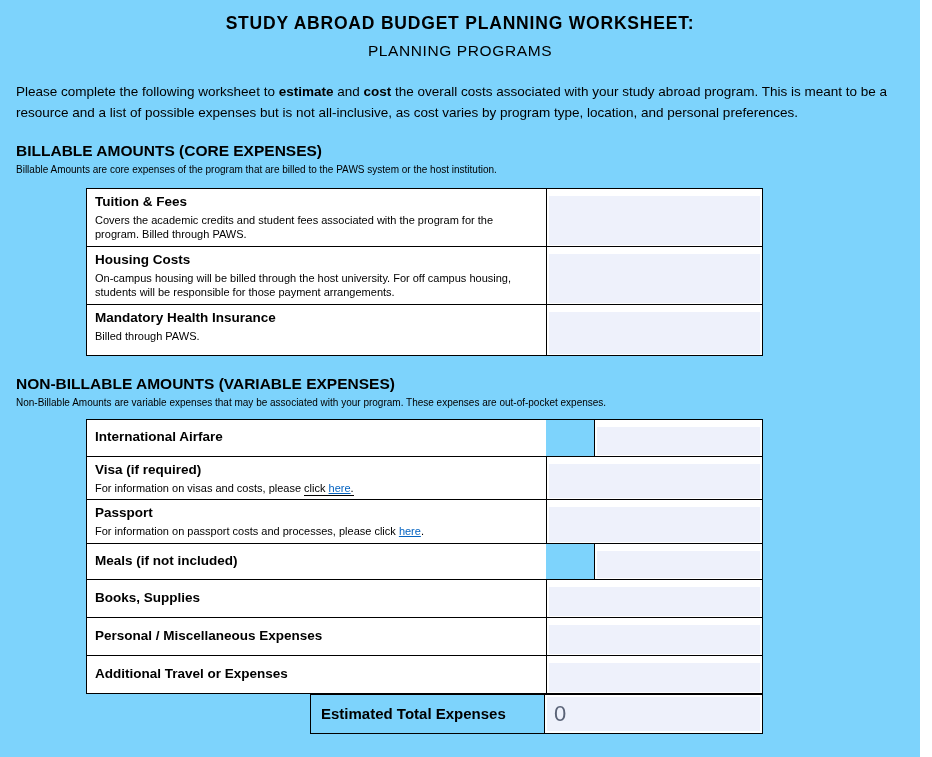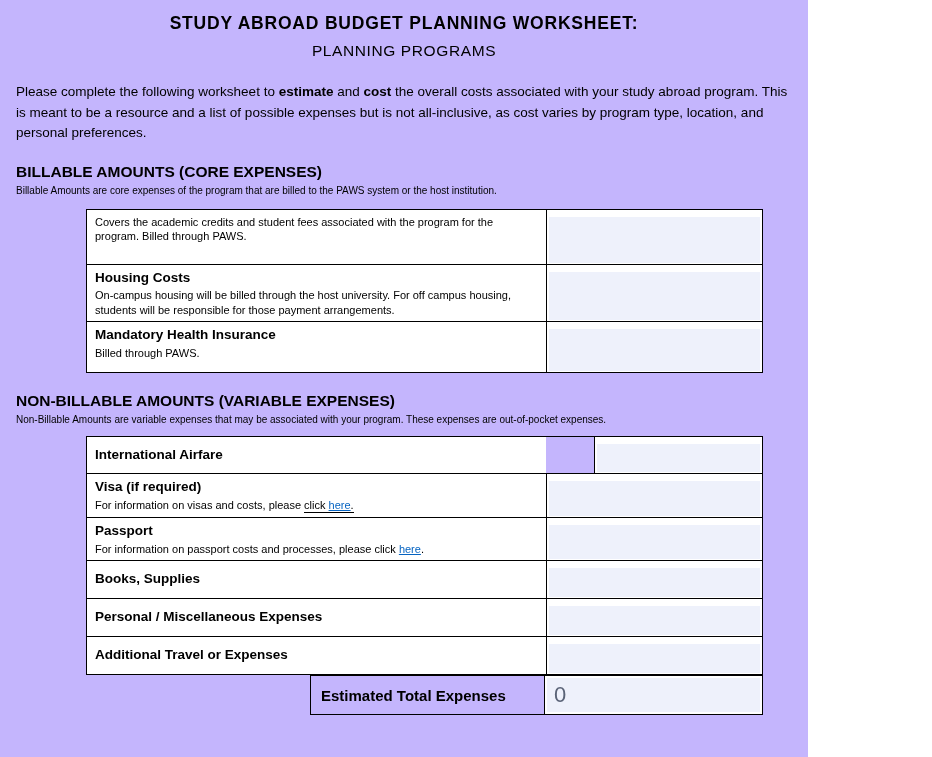--- a/index.html
+++ b/index.html
@@ -1,18 +1,18 @@
 <!DOCTYPE html>
 <html><head>
 <meta charset="utf-8">
 <style>
   * { margin:0; padding:0; box-sizing:border-box; }
   html,body { background:#ffffff; }
   .page {
-    width:808px; height:757px; position:relative; background:#c4b5fd;
+    width:920px; height:757px; position:relative; background:#7dd3fc;
     font-family:"Liberation Sans", sans-serif; color:#000; overflow:hidden;
   }
   .doc-title1 {
     text-align:center; font-weight:bold; font-size:17.5px;
     letter-spacing:0.8px; padding-top:13px;
   }
   .doc-title2 {
     text-align:center; font-size:15.5px; letter-spacing:0.6px; margin-top:8px;
   }
   .intro {
@@ -78,20 +78,21 @@
   <div class="doc-title2">PLANNING PROGRAMS</div>
 
   <div class="intro"><span>Please complete the following worksheet to </span><b>estimate</b><span> and </span><b>cost</b><span> the overall costs associated with your study abroad program. This is meant to be a resource and a list of possible expenses but is not all-inclusive, as cost varies by program type, location, and personal preferences.</span></div>
 
   <div class="section-heading">BILLABLE AMOUNTS (CORE EXPENSES)</div>
   <div class="section-desc">Billable Amounts are core expenses of the program that are billed to the PAWS system or the host institution.</div>
 
   <div class="btable t1">
     <div class="brow h54">
       <div class="cell-label">
+        <div class="item-title">Tuition &amp; Fees</div>
         <div class="item-desc">Covers the academic credits and student fees associated with the program for the program. Billed through PAWS.</div>
       </div>
       <div class="cell-value">
           <div class="shade"></div>
         </div>
     </div>
     <div class="brow h55">
       <div class="cell-label">
         <div class="item-title">Housing Costs</div>
         <div class="item-desc">On-campus housing will be billed through the host university. For off campus housing, students will be responsible for those payment arrangements.</div>
@@ -134,20 +135,28 @@
     </div>
     <div class="brow h38">
       <div class="cell-label">
         <div class="item-title">Passport</div>
         <div class="item-desc"><span>For information on passport costs and processes, please click </span><span class="doc-link">here</span><span>.</span></div>
       </div>
       <div class="cell-value">
           <div class="shade"></div>
         </div>
     </div>
+    <div class="brow h36">
+      <div class="cell-label vcenter">
+        <div class="item-title">Meals (if not included)</div>
+      </div>
+      <div class="cell-value">
+          <div class="shade"></div>
+        </div>
+    </div>
     <div class="brow h38">
       <div class="cell-label vcenter">
         <div class="item-title">Books, Supplies</div>
       </div>
       <div class="cell-value">
           <div class="shade"></div>
         </div>
     </div>
     <div class="brow h38">
       <div class="cell-label vcenter">

